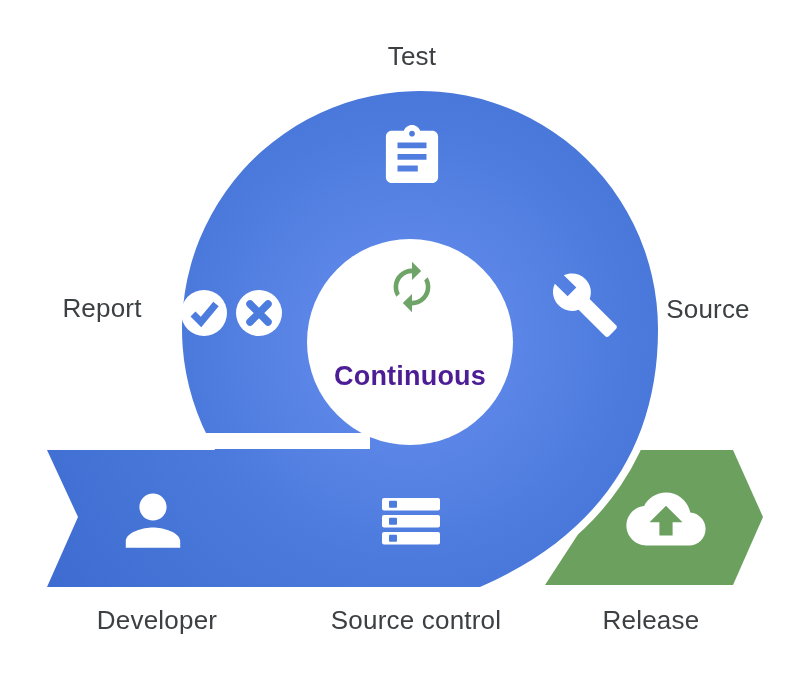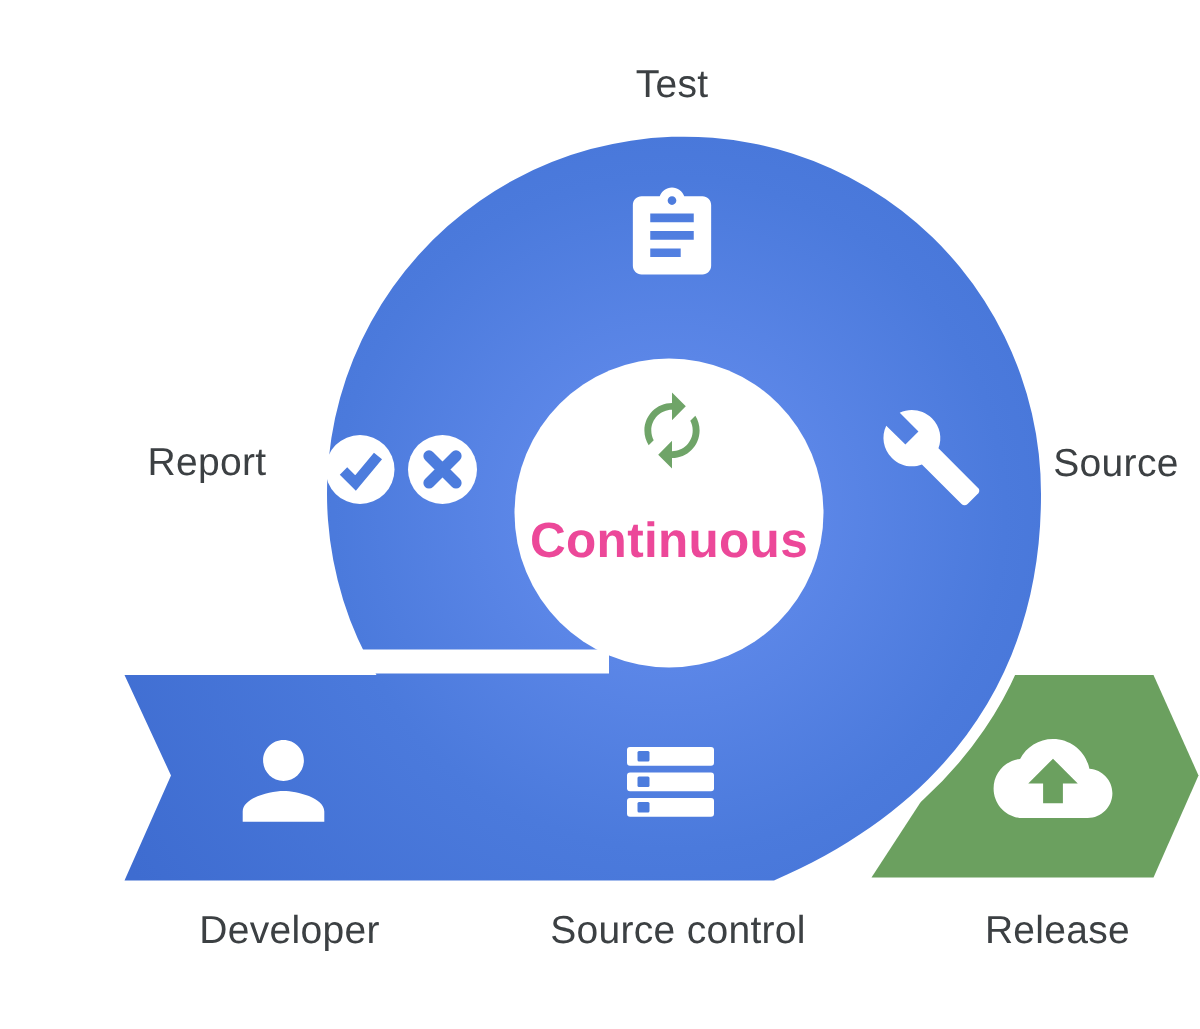--- a/index.html
+++ b/index.html
@@ -1,28 +1,28 @@
 <!DOCTYPE html>
 <html><head>
 <meta charset="utf-8">
 <style>
   html,body{margin:0;padding:0;}
   body{
     width:800px;height:686px;position:relative;background:#ffffff;overflow:hidden;
     font-family:"Liberation Sans","DejaVu Sans",sans-serif;
   }
-  .canvas{position:absolute;inset:0;margin-left:36px;}
+  .canvas{position:absolute;inset:0;}
   svg{position:absolute;left:0;top:0;}
   .label{
     position:absolute;transform:translate(-50%,-50%);
     font-size:26px;color:#3c4043;white-space:nowrap;letter-spacing:.2px;
   }
   .center-title{
-    position:absolute;left:410px;top:360px;transform:translate(-50%,-50%);
-    text-align:center;color:#ec4899;font-size:33px;font-weight:700;
+    position:absolute;left:410px;top:376px;transform:translate(-50%,-50%);
+    text-align:center;color:#4c1d95;font-size:27px;font-weight:700;
     line-height:31px;letter-spacing:.2px;
   }
 </style>
 </head>
 <body>
 
 <div class="canvas">
 <svg width="800" height="686" viewBox="0 0 800 686">
   <defs>
     <radialGradient id="blueGrad" gradientUnits="userSpaceOnUse" cx="410" cy="342" r="430">
@@ -76,21 +76,21 @@
     <path fill="#ffffff" fill-rule="evenodd" d="M19.35 10.04C18.67 6.59 15.64 4 12 4 9.11 4 6.6 5.64 5.35 8.04 2.34 8.36 0 10.91 0 14c0 3.31 2.69 6 6 6h13c2.76 0 5-2.24 5-5 0-2.64-2.05-4.78-4.65-4.96zM14 13v4h-4v-4H7l5-5 5 5h-3z"></path>
   </g>
 
   <g transform="translate(384.4,259.4) scale(2.3)">
     <path fill="#6FA468" d="M12 6v3l4-4-4-4v3c-4.42 0-8 3.58-8 8 0 1.57.46 3.03 1.24 4.26L6.7 14.8c-.45-.83-.7-1.79-.7-2.8 0-3.31 2.69-6 6-6zm6.76 1.74L17.3 9.2c.44.84.7 1.79.7 2.8 0 3.31-2.69 6-6 6v-3l-4 4 4 4v-3c4.42 0 8-3.58 8-8 0-1.57-.46-3.03-1.24-4.26z"></path>
   </g>
 </svg>
 
 <div class="label" style="left:412px;top:56px">Test</div>
 <div class="label" style="left:708px;top:309px">Source</div>
-<div class="label" style="left:669px;top:620px">Release</div>
+<div class="label" style="left:651px;top:620px">Release</div>
 <div class="label" style="left:157px;top:620px">Developer</div>
 <div class="label" style="left:416px;top:620px">Source control</div>
 <div class="label" style="left:102px;top:308px">Report</div>
 
 <div class="center-title">
   <div>Continuous</div>
 </div>
 </div>
 
 </body></html>

